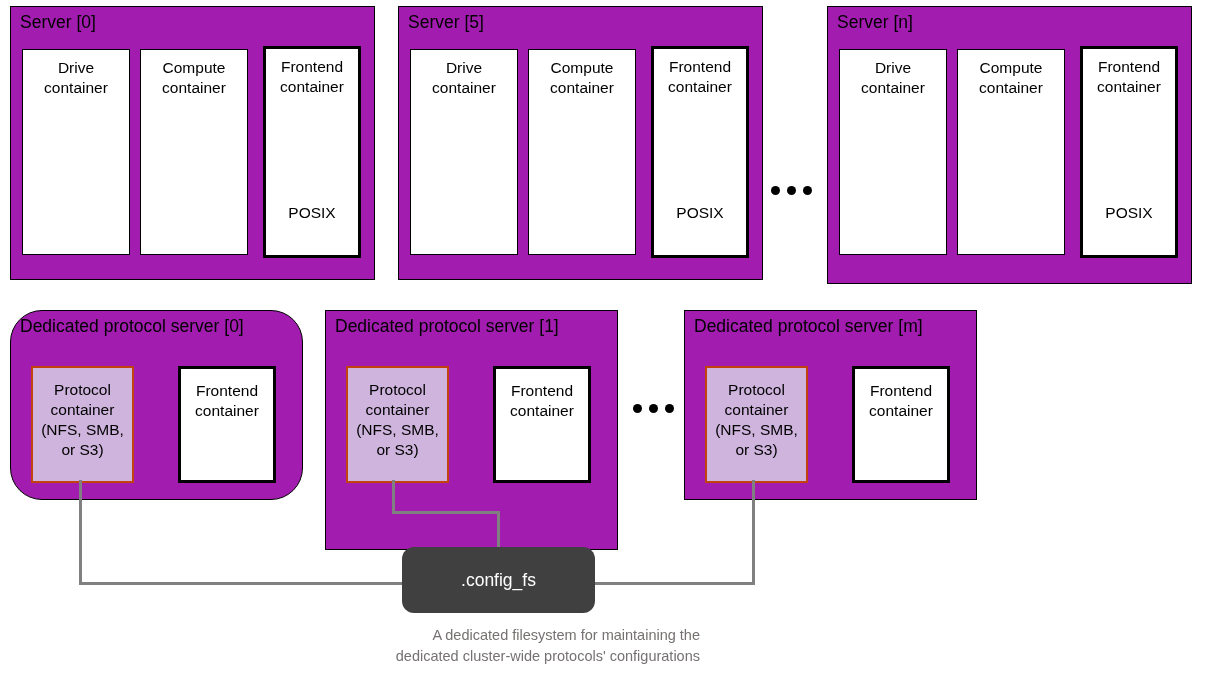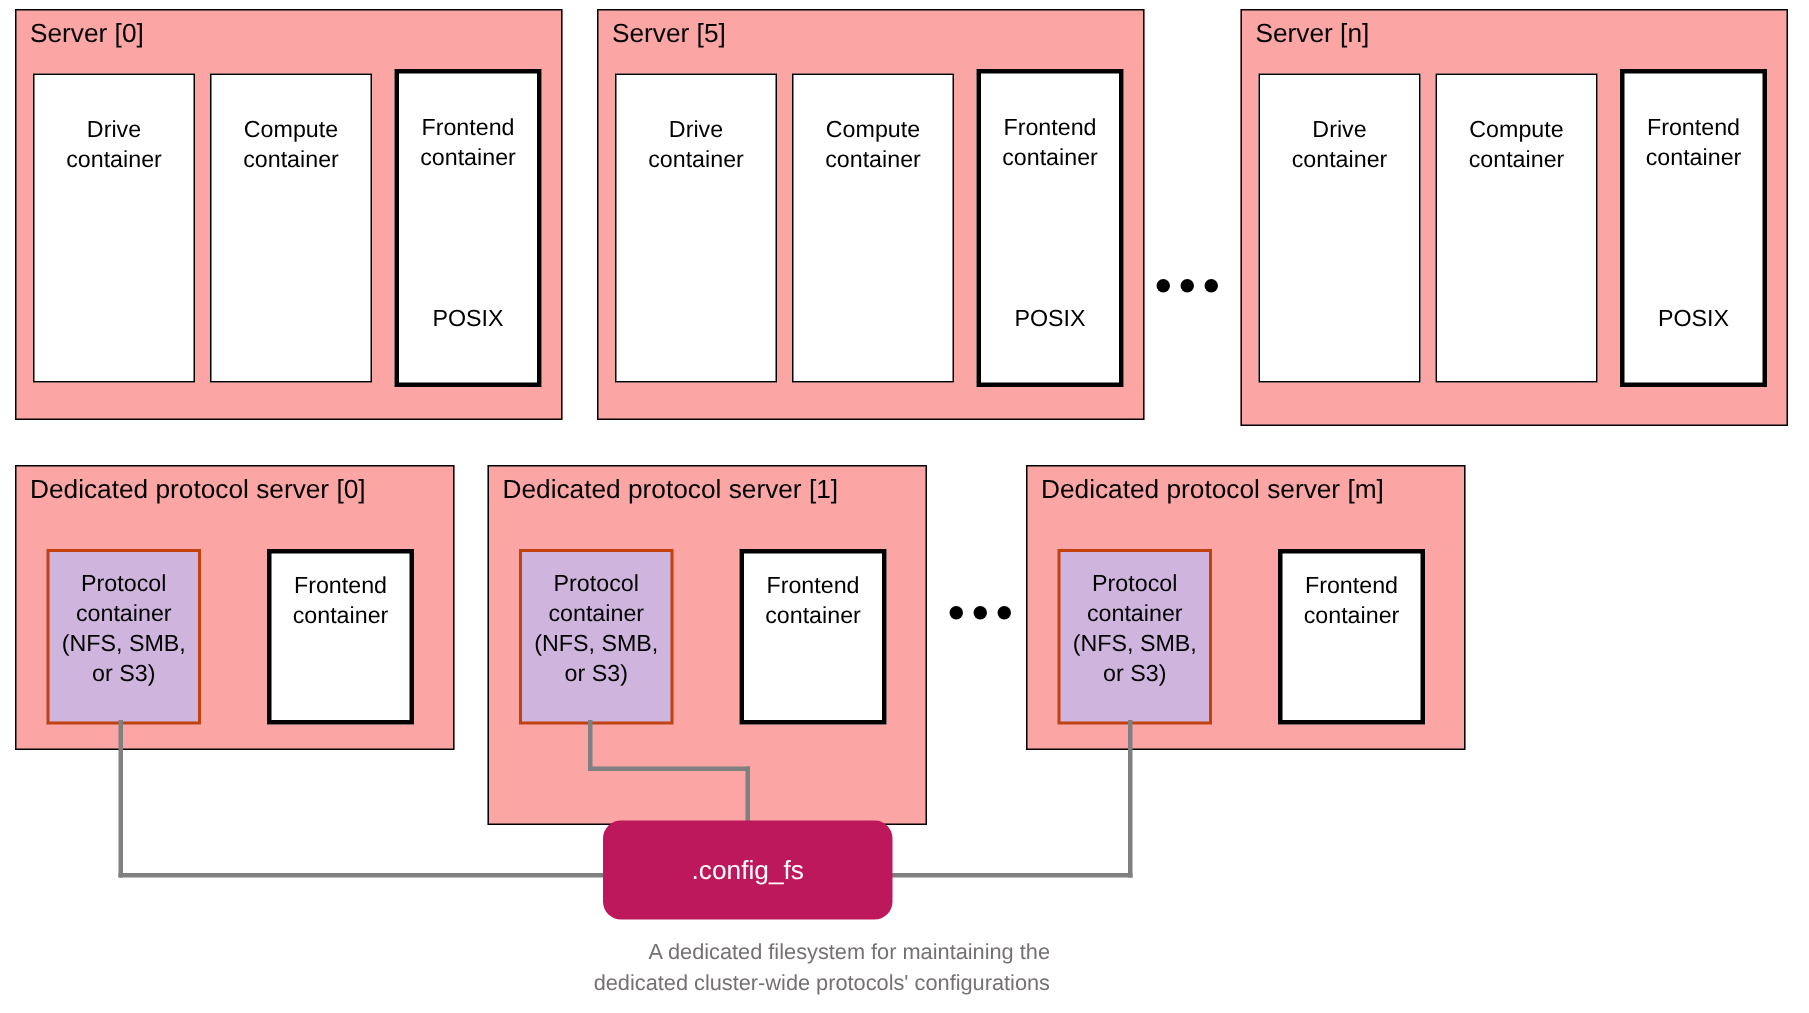--- a/index.html
+++ b/index.html
@@ -19,41 +19,41 @@
     height: 675px;
     background: #ffffff;
     overflow: hidden;
   }
 
   
   .abs { position: absolute; box-sizing: border-box; }
 
   
   .panel {
-    background: #fca5a5;
+    background: #a21caf;
     border: 1.5px solid #000000;
   }
   .panel-title {
     position: absolute;
     left: 9px;
     top: 4px;
     font-size: 17.5px;
     line-height: 22px;
     color: #000000;
     white-space: nowrap;
   }
 
   
   .box {
     background: #ffffff;
     border: 1.5px solid #000000;
     display: flex;
     flex-direction: column;
     align-items: center;
-    padding-top: 27px;
+    padding-top: 8px;
   }
   .box.purple {
     border: 3px solid #000000;
   }
   .box.purple-fill {
     background: #cfb4de;
     border: 2px solid #c2410c;
   }
   .box-label {
     font-size: 15.5px;
@@ -84,21 +84,21 @@
   .ellipsis i {
     display: block;
     width: 9px;
     height: 9px;
     border-radius: 50%;
     background: #000000;
   }
 
   
   .configfs {
-    background: #be185d;
+    background: #404040;
     border-radius: 12px;
     display: flex;
     align-items: center;
     justify-content: center;
   }
   .configfs-label {
     color: #ffffff;
     font-size: 17.5px;
     line-height: 22px;
   }
@@ -173,21 +173,21 @@
     <div class="abs box" style="left:129px; top:42px; width:108px; height:206px;">
       <div class="box-label">Compute<br>container</div>
     </div>
 
     <div class="abs box purple" style="left:252px; top:39px; width:98px; height:212px;">
       <div class="box-label">Frontend<br>container</div>
       <div class="box-sublabel">POSIX</div>
     </div>
   </div>
 
-  <div class="abs panel" style="left:10px; top:310px; width:293px; height:190px;">
+  <div class="abs panel" style="left:10px; top:310px; width:293px; height:190px;border-radius:32px;">
     <div class="panel-title">Dedicated protocol server [0]</div>
 
     <div class="abs box purple-fill" style="left:20px; top:55px; width:103px; height:117px; padding-top:12px;">
       <div class="box-label">Protocol<br>container<br>(NFS, SMB,<br>or S3)</div>
     </div>
 
     <div class="abs box purple" style="left:167px; top:55px; width:98px; height:117px; padding-top:12px;">
       <div class="box-label">Frontend<br>container</div>
     </div>
   </div>

